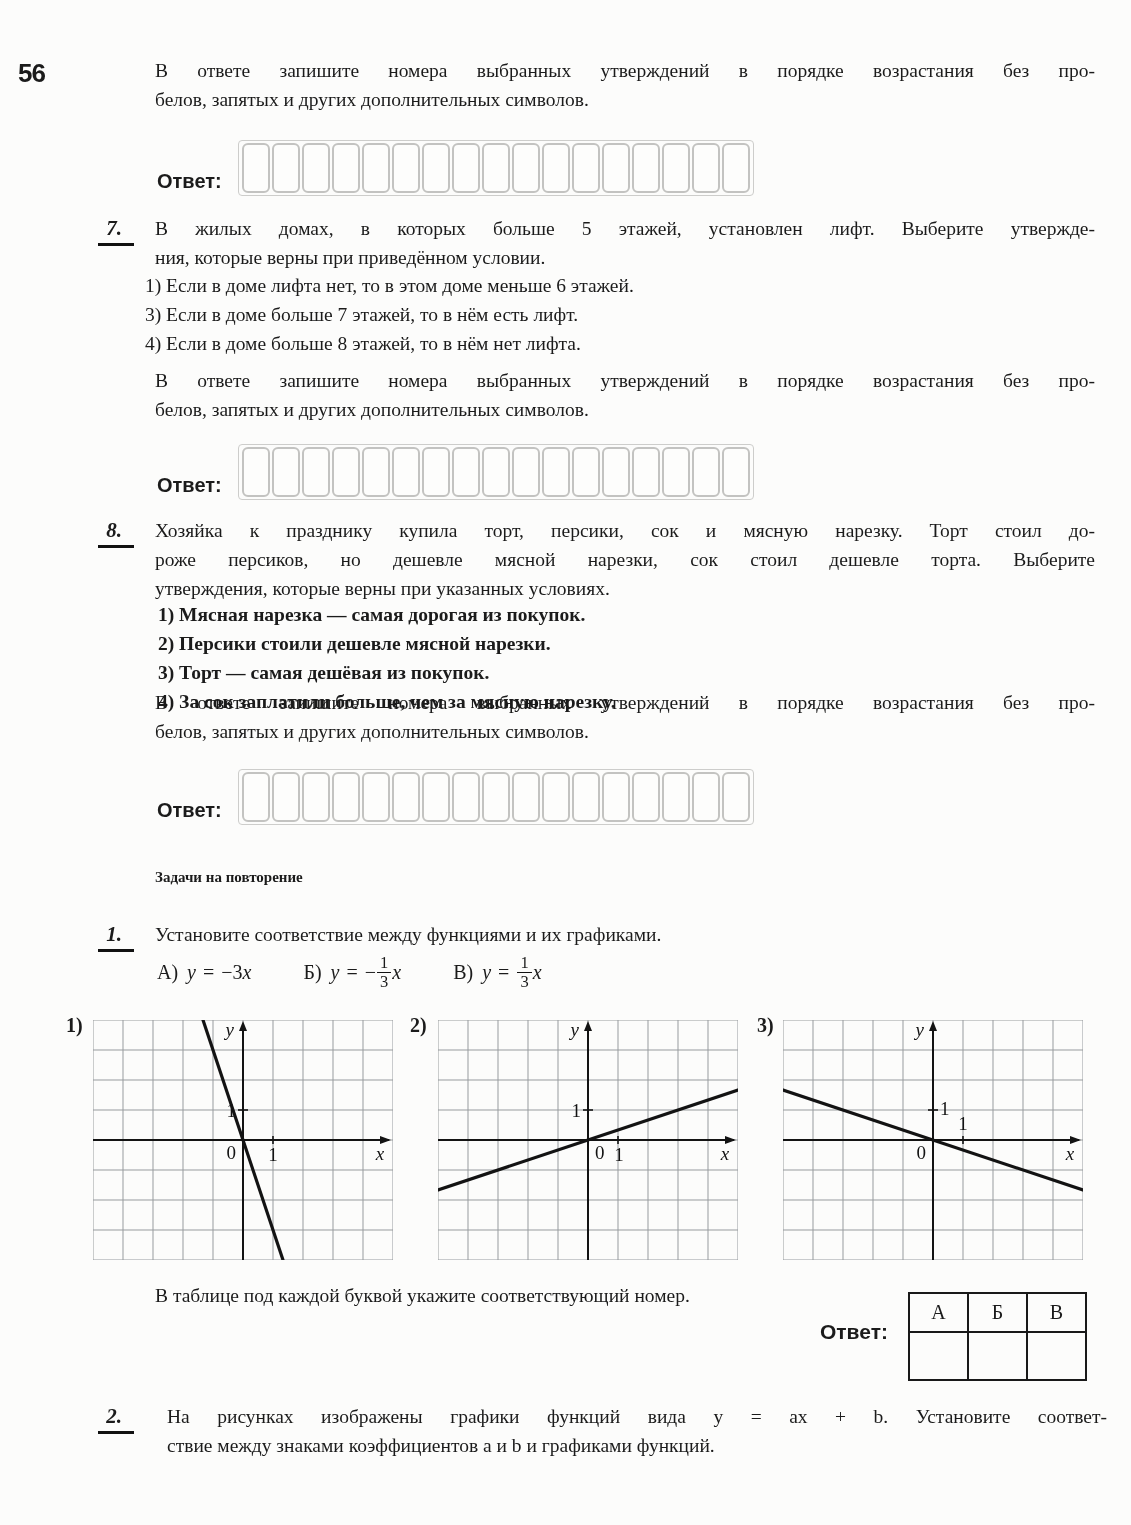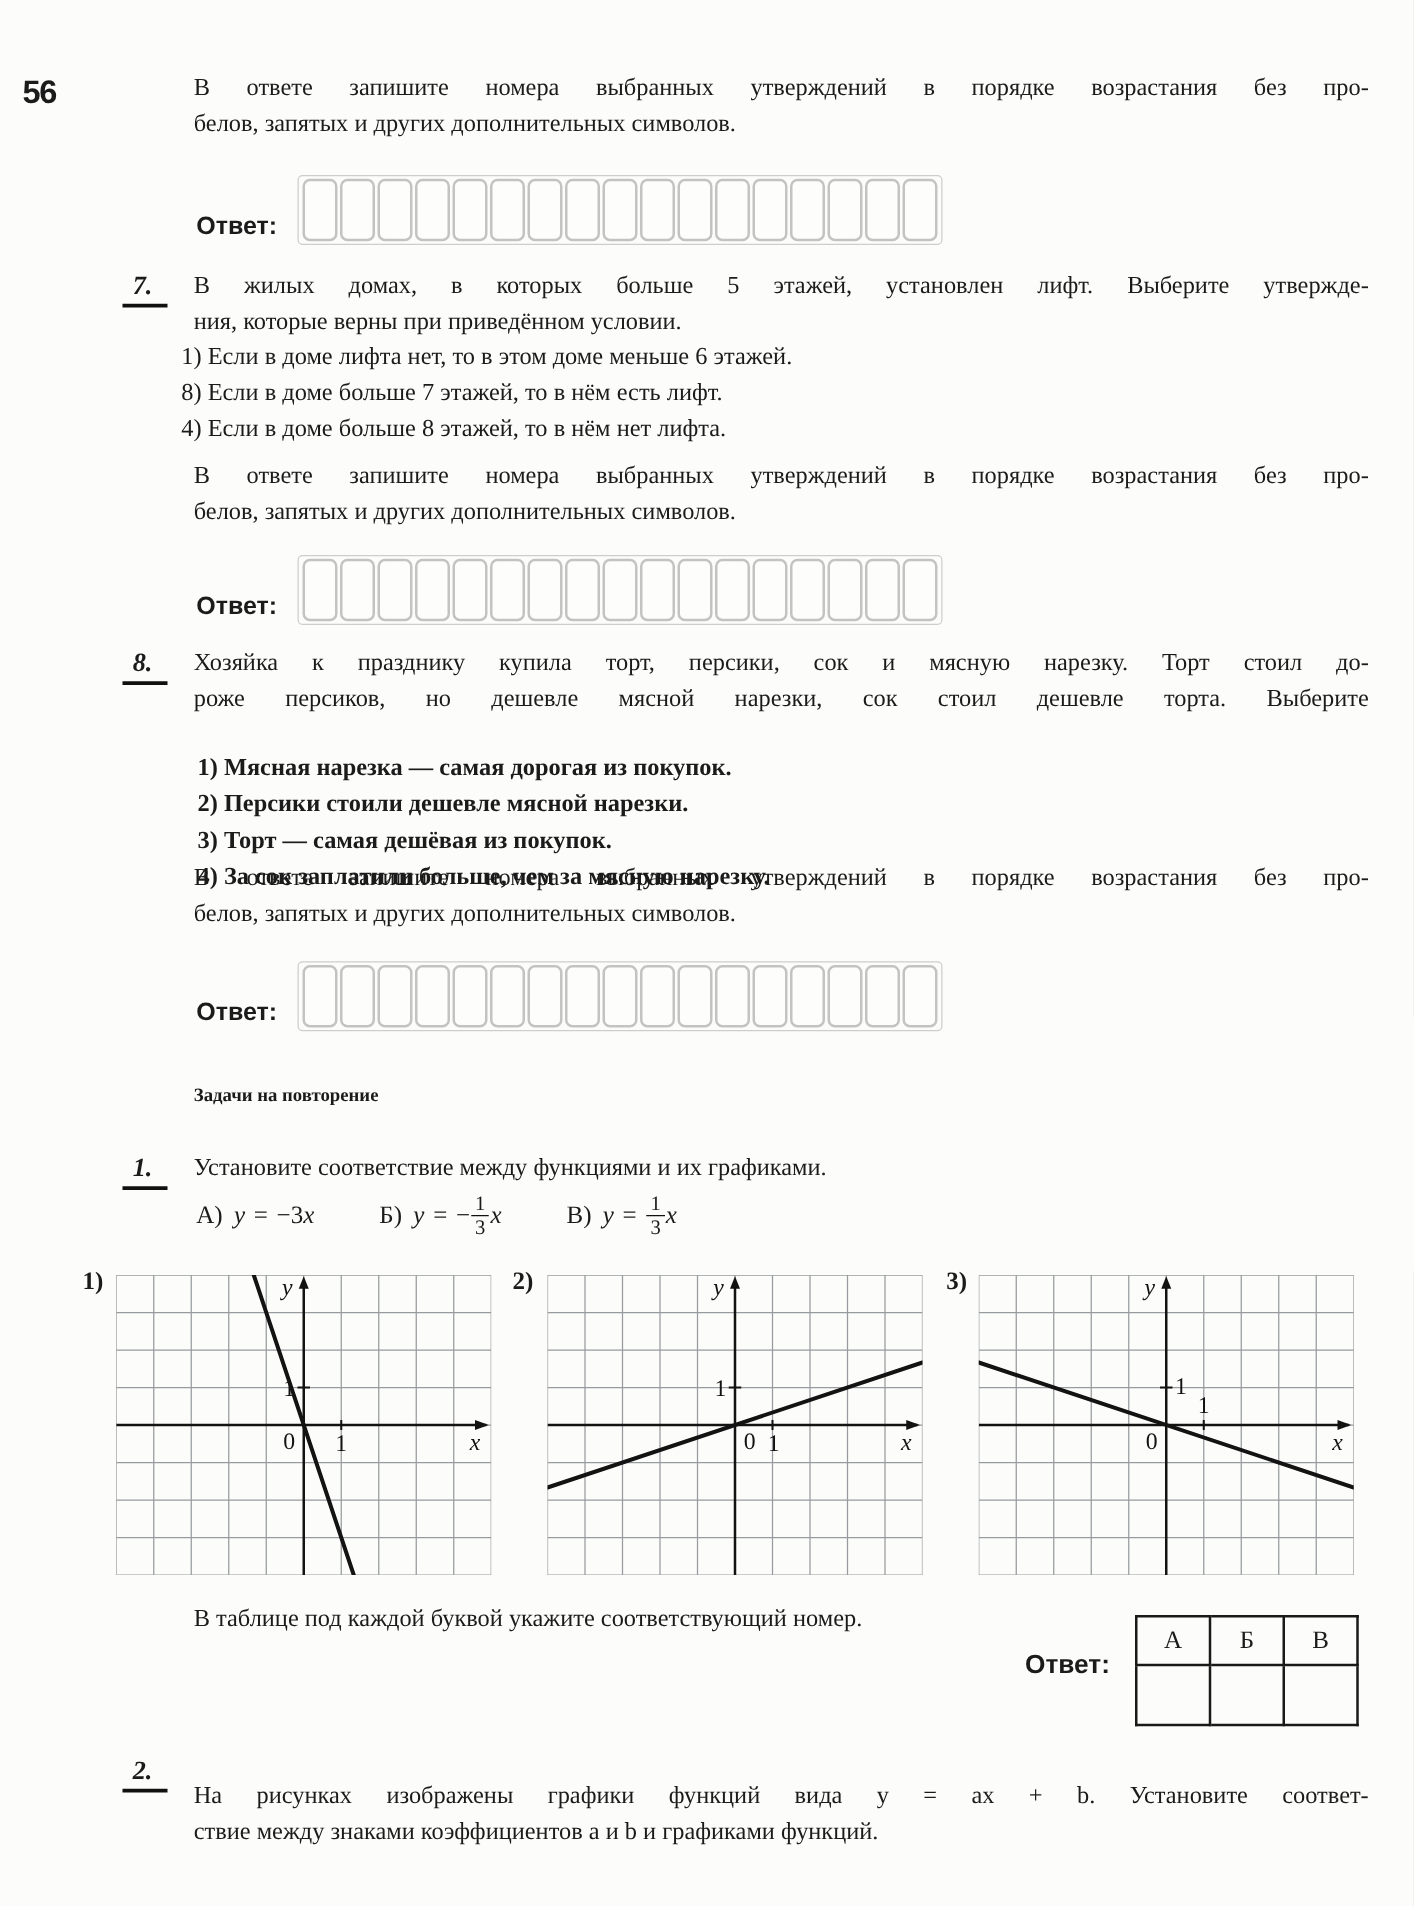--- a/index.html
+++ b/index.html
@@ -66,21 +66,21 @@
       </span>
   </div>
 
   <div class="abs" style="left:98px;top:216px;"><span class="pnum">7.</span></div>
   <div class="abs para" style="left:155px;top:214px;">
       <div class="just">В жилых домах, в которых больше 5 этажей, установлен лифт. Выберите утвержде-</div>
       <div>ния, которые верны при приведённом условии.</div>
     </div>
   <div class="abs items" style="left:145px;top:271px;">
       <div>1) Если в доме лифта нет, то в этом доме меньше 6 этажей.</div>
-      <div>8) Если в доме больше 7 этажей, то в нём есть лифт.</div>
+      <div>3) Если в доме больше 7 этажей, то в нём есть лифт.</div>
       <div>4) Если в доме больше 8 этажей, то в нём нет лифта.</div>
     </div>
   <div class="abs para" style="left:155px;top:366px;">
       <div class="just">В ответе запишите номера выбранных утверждений в порядке возрастания без про-</div>
       <div>белов, запятых и других дополнительных символов.</div>
     </div>
 
   <div class="abs ans-row" style="left:157px;top:444px;">
     <span class="anslabel" style="margin-bottom:3px;">Ответ:</span>
     <span class="cells answer-cells">
@@ -101,20 +101,21 @@
         <span class="cell"></span>
         <span class="cell"></span>
         <span class="cell"></span>
       </span>
   </div>
 
   <div class="abs" style="left:98px;top:518px;"><span class="pnum">8.</span></div>
   <div class="abs para" style="left:155px;top:516px;">
       <div class="just">Хозяйка к празднику купила торт, персики, сок и мясную нарезку. Торт стоил до-</div>
       <div class="just">роже персиков, но дешевле мясной нарезки, сок стоил дешевле торта. Выберите</div>
+      <div>утверждения, которые верны при указанных условиях.</div>
     </div>
   <div class="abs items" style="left:158px;top:600px;font-weight:bold;">
       <div>1) Мясная нарезка — самая дорогая из покупок.</div>
       <div>2) Персики стоили дешевле мясной нарезки.</div>
       <div>3) Торт — самая дешёвая из покупок.</div>
       <div>4) За сок заплатили больше, чем за мясную нарезку.</div>
     </div>
   <div class="abs para" style="left:155px;top:688px;">
       <div class="just">В ответе запишите номера выбранных утверждений в порядке возрастания без про-</div>
       <div>белов, запятых и других дополнительных символов.</div>
@@ -304,18 +305,18 @@
     </tr>
     <tr class="bd">
       <td></td>
       <td></td>
       <td></td>
     </tr>
   </tbody>
     </table>
 
   <div class="abs" style="left:98px;top:1404px;"><span class="pnum">2.</span></div>
-  <div class="abs para" style="left:155px;top:1402px;margin-top:20px;">
+  <div class="abs para" style="left:167px;top:1402px;">
       <div class="just">На рисунках изображены графики функций вида y = ax + b. Установите соответ-</div>
       <div>ствие между знаками коэффициентов a и b и графиками функций.</div>
     </div>
 
 </div>
 
 </body></html>

